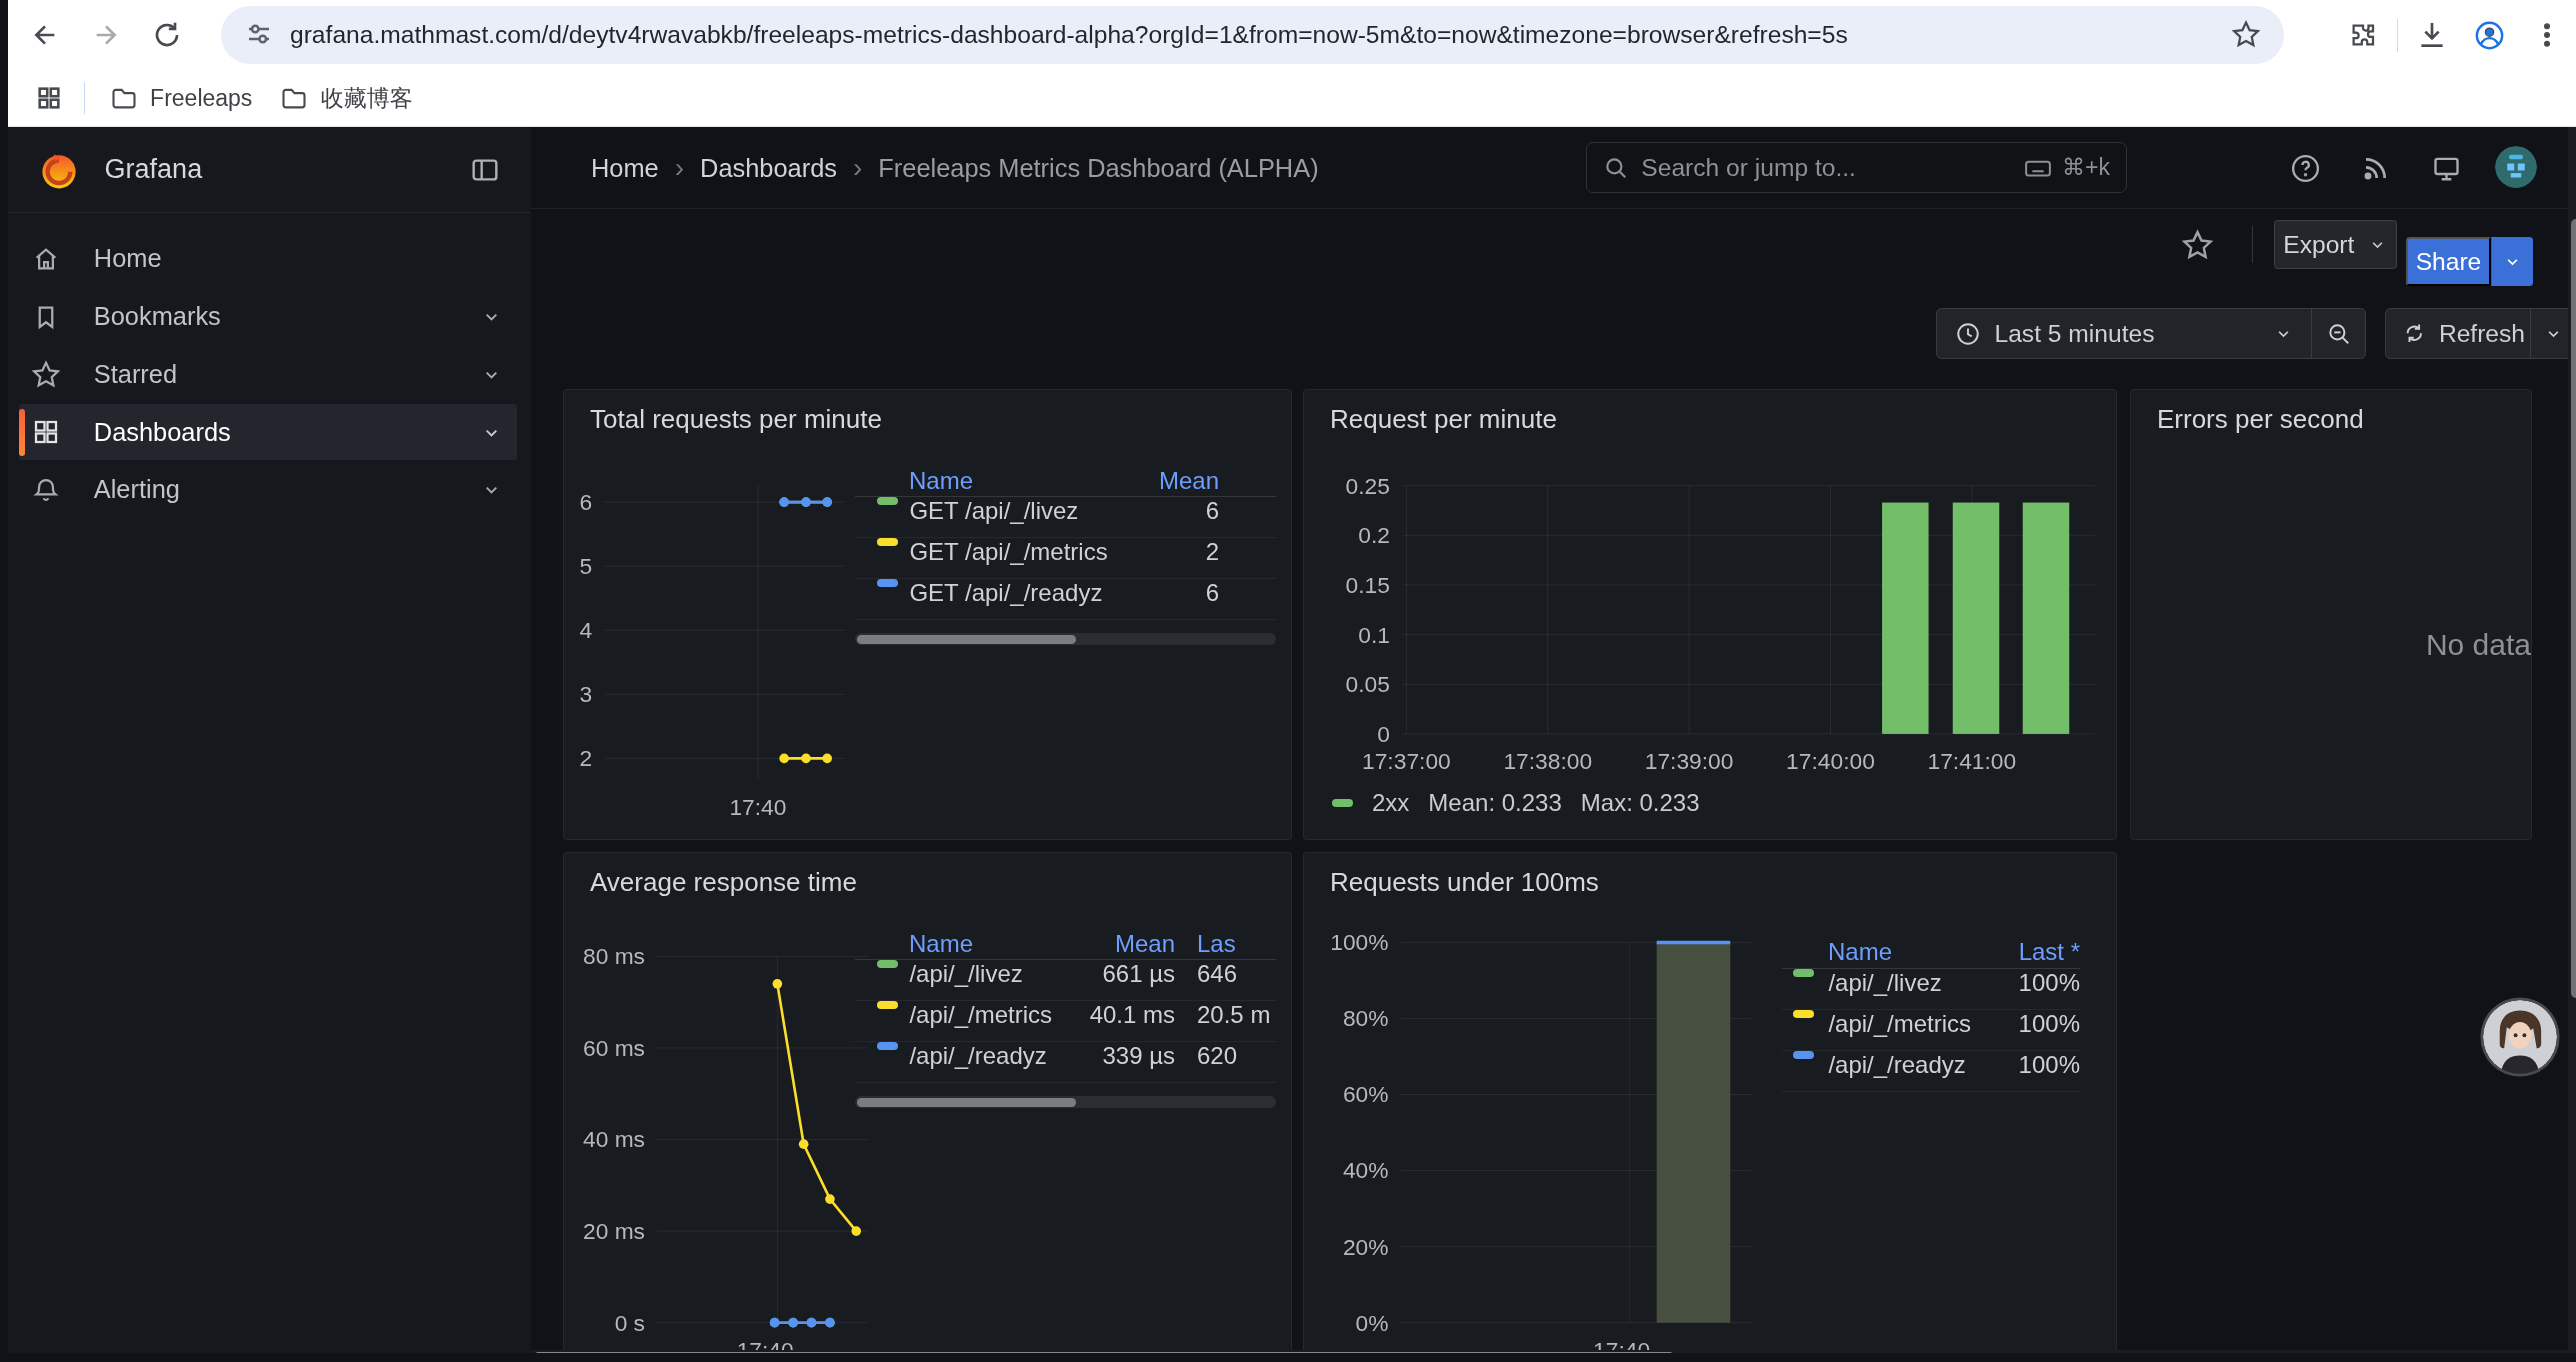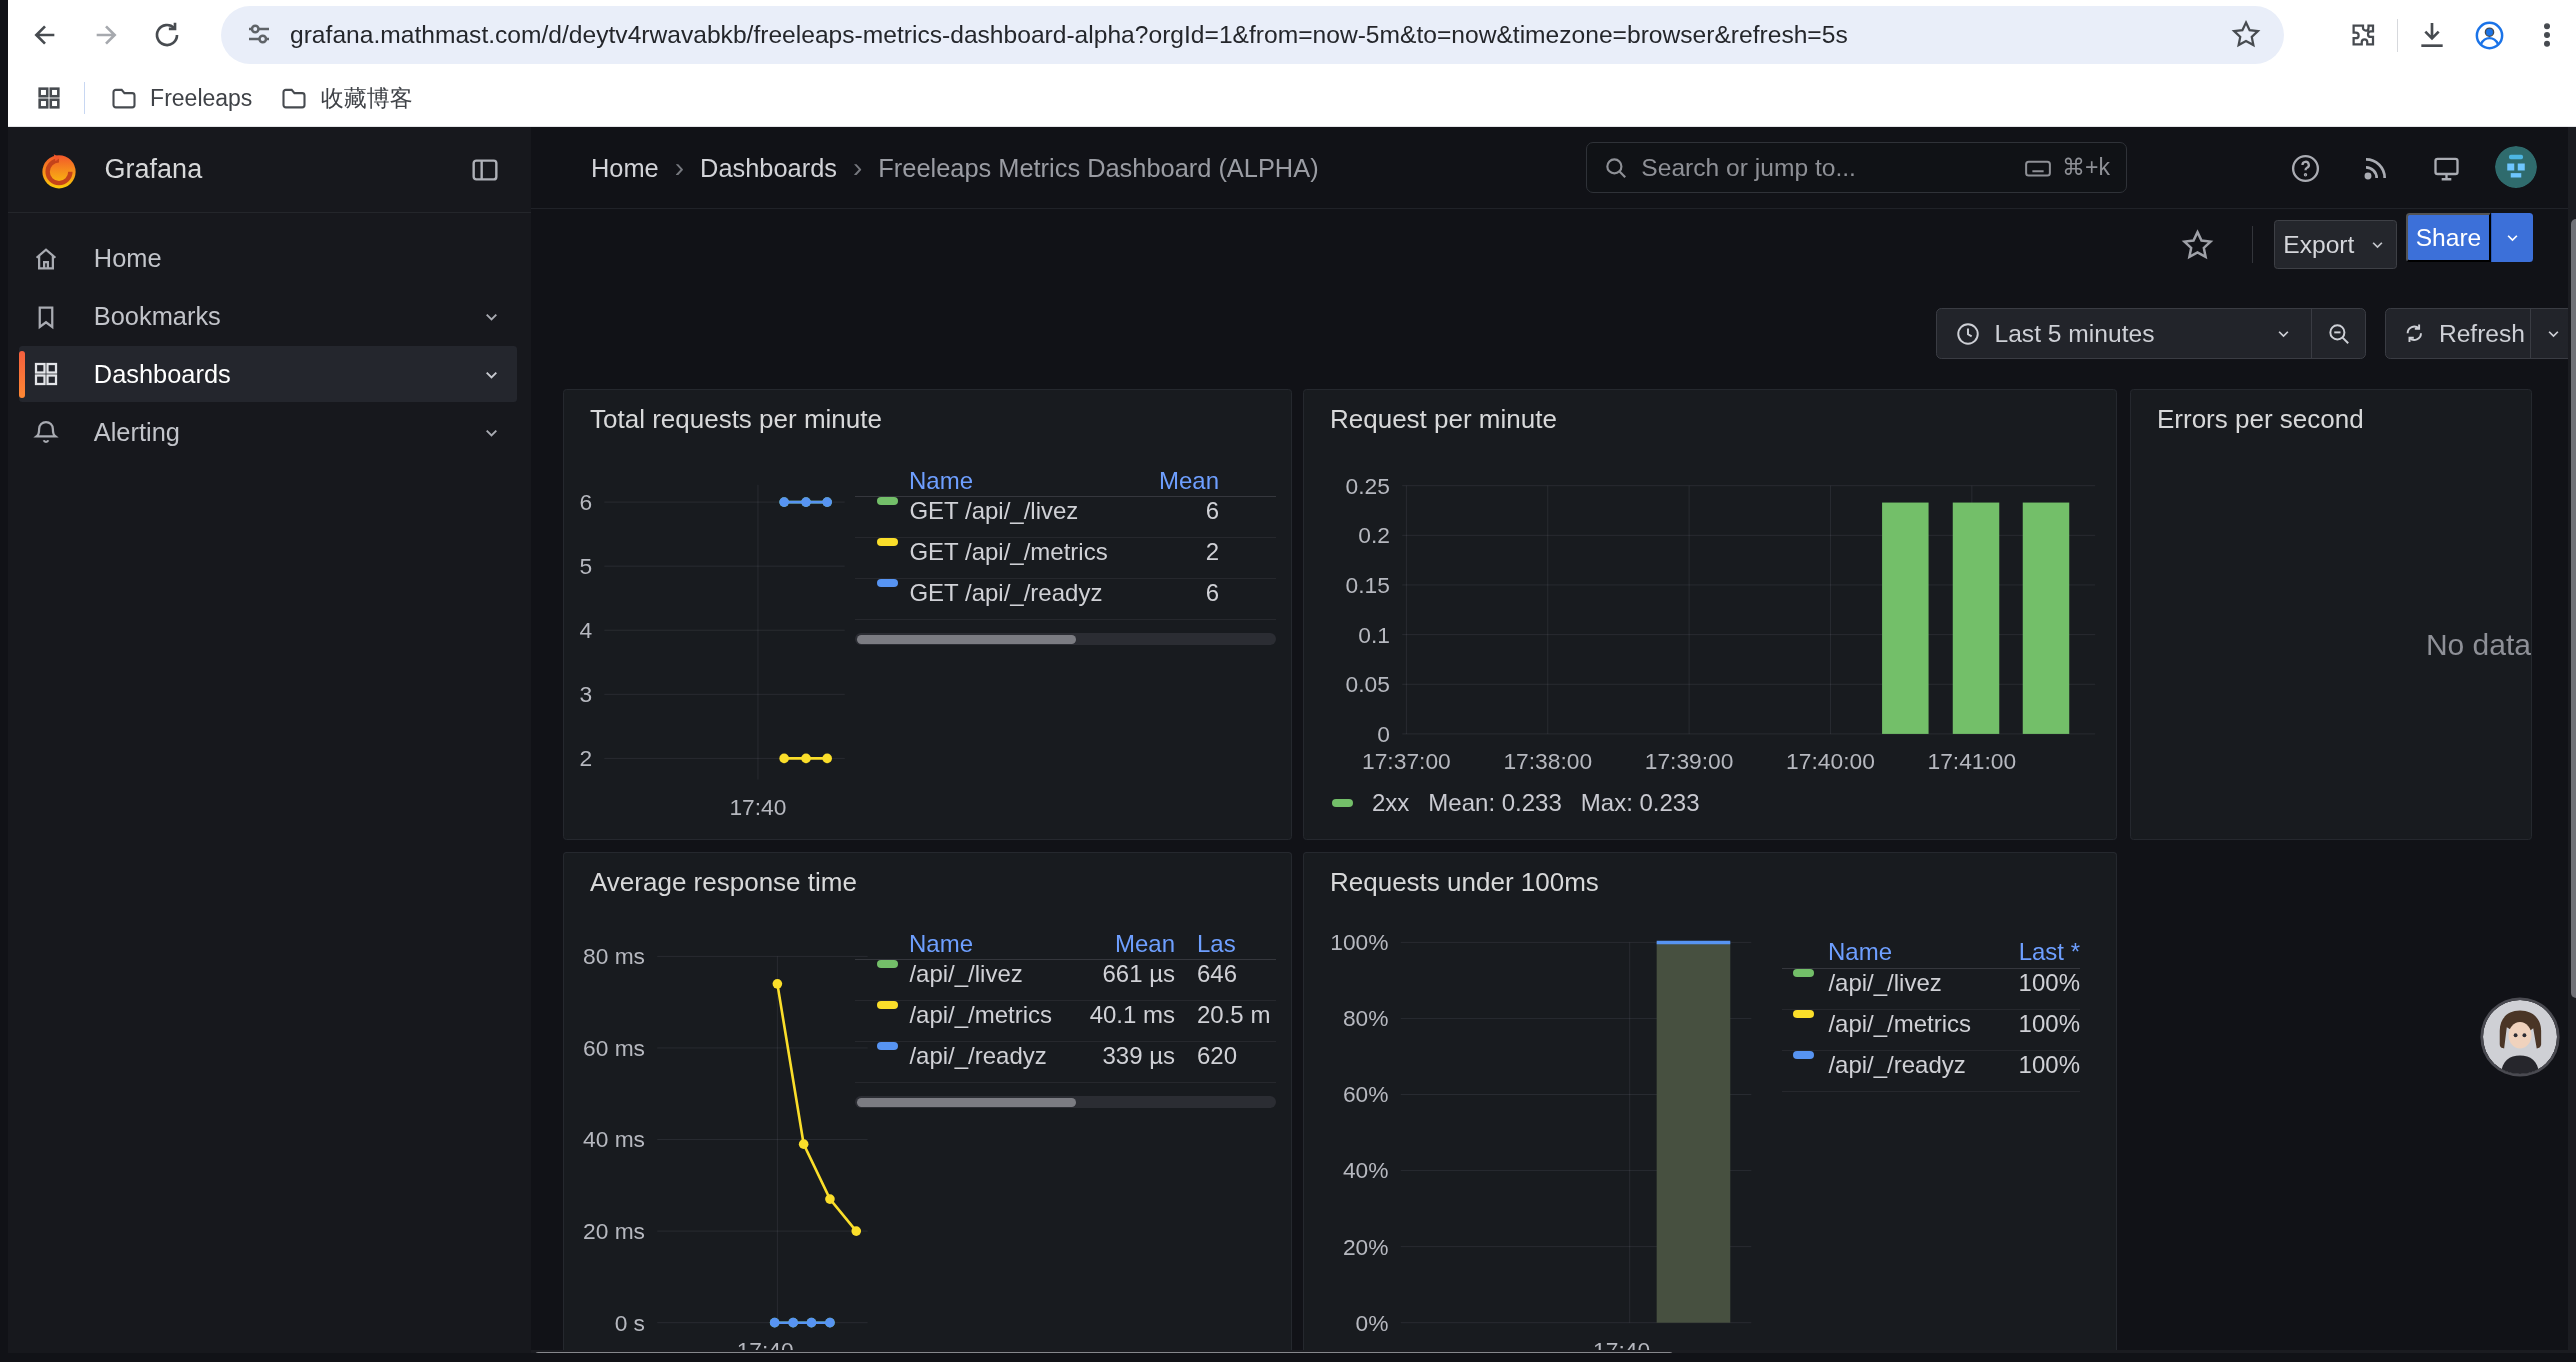--- a/index.html
+++ b/index.html
@@ -48,21 +48,21 @@
   .searchbox .ph { color:#8e9096; font-size:24.6px; margin-left:12.3px; flex:1; }
   .searchbox .kbd { color:#8e9096; font-size:23px; display:flex; align-items:center; gap:8.8px; }
   .hicon { position:absolute; top:21px; width:40px; height:40px; display:flex; align-items:center; justify-content:center; }
   .gavatar { position:absolute; left:1964px; top:19px; width:42px; height:42px; border-radius:50%; overflow:hidden; }
 
   
   .icon-btn40 { position:absolute; width:39px; height:39px; display:flex; align-items:center; justify-content:center; }
   .act-divider { position:absolute; left:1721px; top:99px; width:0.9px; height:37px; background:#33353b; }
   .btn { display:flex; align-items:center; justify-content:center; gap:12.3px; font-size:24.6px; font-weight:500; border-radius:3.5px; }
   .btn-secondary { position:absolute; left:1743px; top:93px; width:123px; height:49px; background:#24262c; border:0.9px solid #3e4046; color:#d5d6db; }
-  .share-group { position:absolute; left:1875px; top:86px; height:49px; display:flex;align-items:center; }
+  .share-group { position:absolute; left:1875px; top:110px; height:49px; display:flex;align-items:center; }
   .btn-primary { width:85px; height:49px; background:#3c70d9; color:#ffffff; border-radius:3.5px 0 0 3.5px; }
   .btn-primary-chev { width:42px; height:49px; background:#3c70d9; border-left:0.9px solid #2c5cba; border-radius:0 3.5px 3.5px 0; display:flex; align-items:center; justify-content:center; }
 
   
   .time-group { position:absolute; left:1405px; top:181px; height:51px; display:flex; background:#22242a; border:0.9px solid #3a3c43; border-radius:5.3px; }
   .tg-main { width:374px; display:flex; align-items:center; padding:0 17.5px; gap:14px; font-size:24.6px; color:#ced0d6; }
   .tg-zoom { width:54px; border-left:0.9px solid #3a3c43; display:flex; align-items:center; justify-content:center; }
   .refresh-group { position:absolute; left:1854px; top:181px; height:51px; display:flex; background:#22242a; border:0.9px solid #3a3c43; border-radius:5.3px; }
   .rg-main { width:100px; display:flex; align-items:center; gap:12.3px; padding-left:16px; font-size:24.6px; color:#ced0d6; width:147px; }
   .rg-main { width:144px; }
@@ -235,20 +235,33 @@
             </span>
           <span class="nlabel">Home</span>
         </div>
         <div class="nav-item">
           <span class="nicon">
               <svg width="30" height="30" viewBox="0 0 24 24" fill="none" stroke="#a9abb2" stroke-width="1.8">
                 <path d="M7 4.5h10V20l-5-3.8L7 20z"></path>
               </svg>
             </span>
           <span class="nlabel">Bookmarks</span>
+          <span class="nchev">
+              <svg width="23" height="23" viewBox="0 0 24 24" fill="none" stroke="#a9abb2" stroke-width="2">
+                <path d="M7 10l5 5 5-5"></path>
+              </svg>
+            </span>
+        </div>
+        <div class="nav-item">
+          <span class="nicon">
+              <svg width="30" height="30" viewBox="0 0 24 24" fill="none" stroke="#a9abb2" stroke-width="1.8">
+                <path d="M12 3l2.9 6.1 6.6.8-4.9 4.6 1.3 6.5-5.9-3.2-5.9 3.2 1.3-6.5L2.5 9.9l6.6-.8z"></path>
+              </svg>
+            </span>
+          <span class="nlabel">Starred</span>
           <span class="nchev">
               <svg width="23" height="23" viewBox="0 0 24 24" fill="none" stroke="#a9abb2" stroke-width="2">
                 <path d="M7 10l5 5 5-5"></path>
               </svg>
             </span>
         </div>
         <div class="nav-item active">
           <span class="nicon">
               <svg width="30" height="30" viewBox="0 0 24 24" fill="none" stroke="#e3e4e8" stroke-width="1.8">
                 <rect x="4" y="4" width="6.8" height="6.8"></rect>

